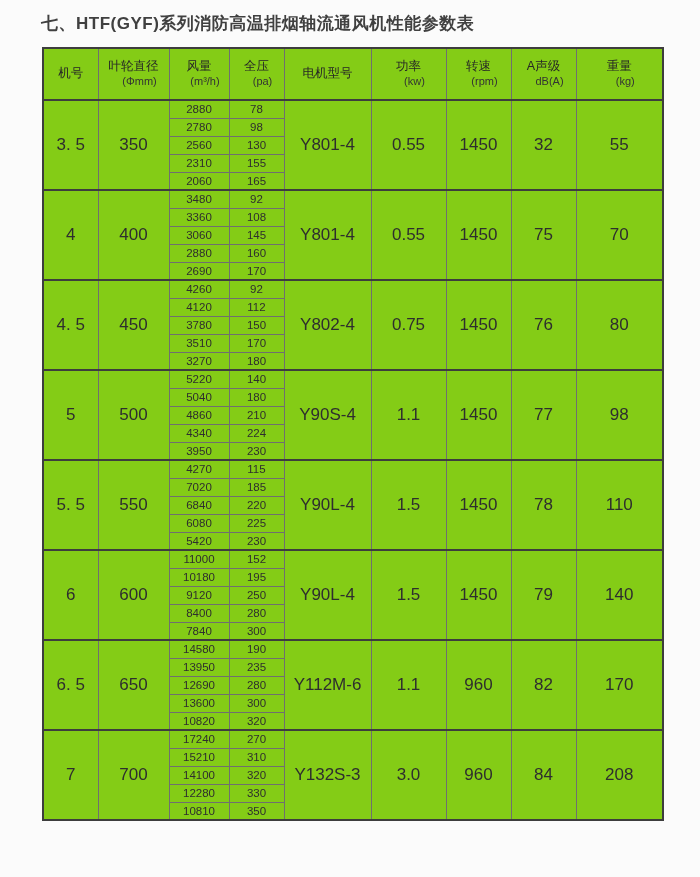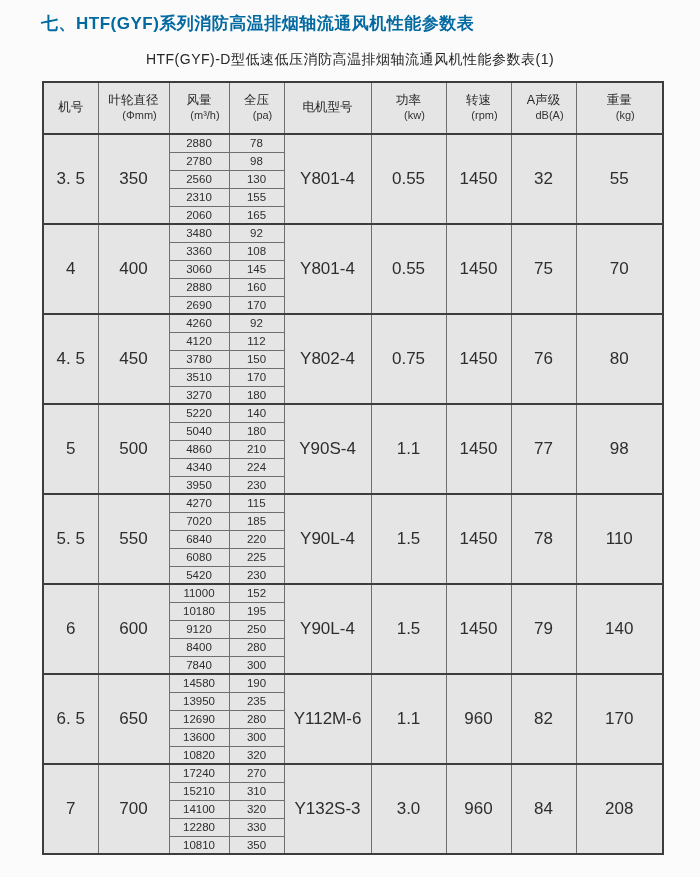--- a/index.html
+++ b/index.html
@@ -8,37 +8,37 @@
     background: #fbfbfb;
     font-family: "Liberation Sans", "DejaVu Sans", sans-serif;
     color: #2c2c2c;
     overflow: hidden;
   }
   .page { position: relative; width: 700px; height: 877px; }
   .title {
     padding: 12px 0 0 41px;
     font-size: 17px;
     font-weight: bold;
-    color: #0369a1;
+    color: #404040;
     letter-spacing: 0.5px;
   }
   .subtitle {
     margin-top: 16px;
     text-align: center;
     font-size: 14px;
     color: #262626;
     letter-spacing: 0.5px;
   }
   table.spec {
     margin: 12px 0 0 42px;
     width: 620px;
     border-collapse: collapse;
     table-layout: fixed;
     border: 2px solid #3d3d3d;
-    background: #e5e5e5;
+    background: #84cc16;
   }
   .spec th, .spec td {
     border: 1px solid #6f6f6f;
     text-align: center;
     vertical-align: middle;
     font-size: 11.5px;
     color: #2e2e2e;
     padding: 0;
     line-height: 1.25;
   }
@@ -53,21 +53,20 @@
   .spec tbody tr.group-start td {
     border-top: 2px solid #3d3d3d;
   }
   .spec td.merged { font-size: 17px; }
 </style>
 </head>
 <body>
 
 <div class="page">
   <div class="title">七、HTF(GYF)系列消防高温排烟轴流通风机性能参数表</div>
-  <div class="subtitle">HTF(GYF)-D型低速低压消防高温排烟轴流通风机性能参数表(1)</div>
 
   <table class="spec">
     <colgroup>
       <col style="width:55px">
         <col style="width:71px">
         <col style="width:60px">
       <col style="width:55px">
         <col style="width:87px">
         <col style="width:75px">
       <col style="width:65px">

